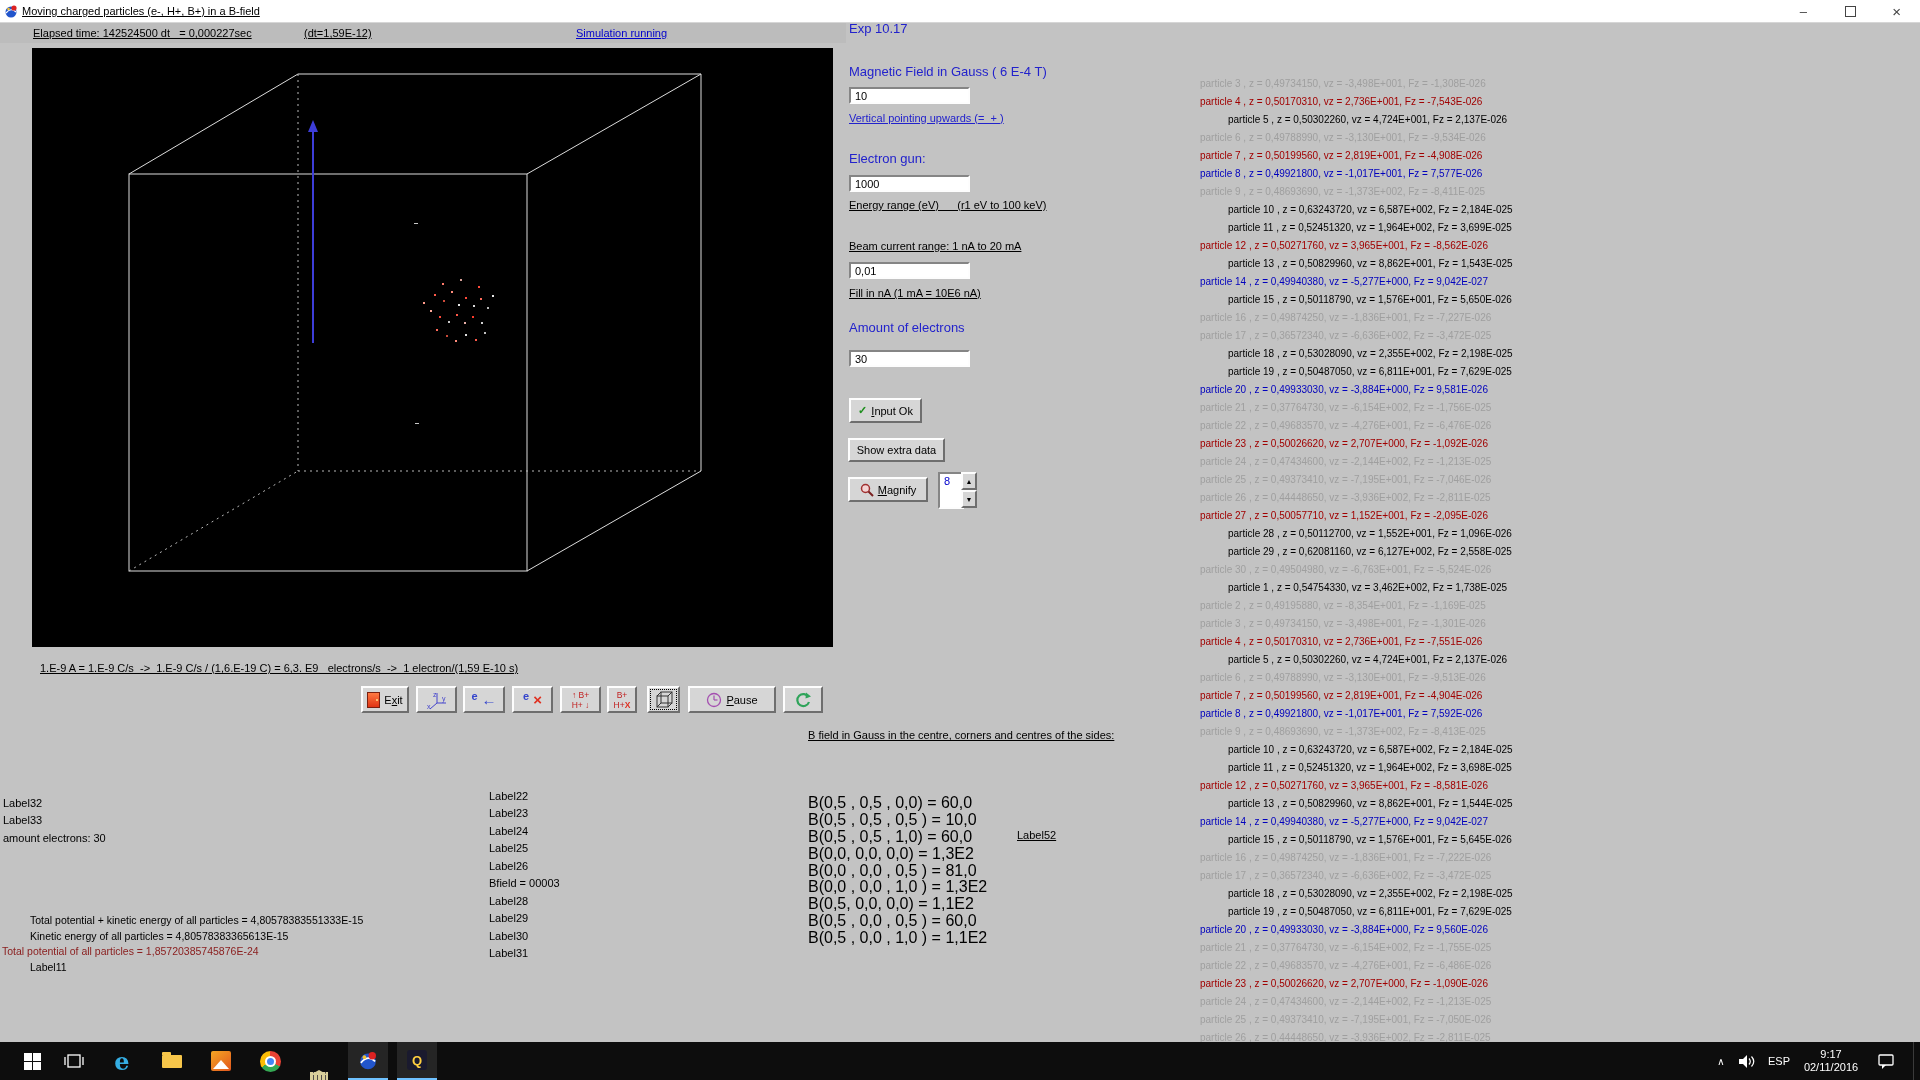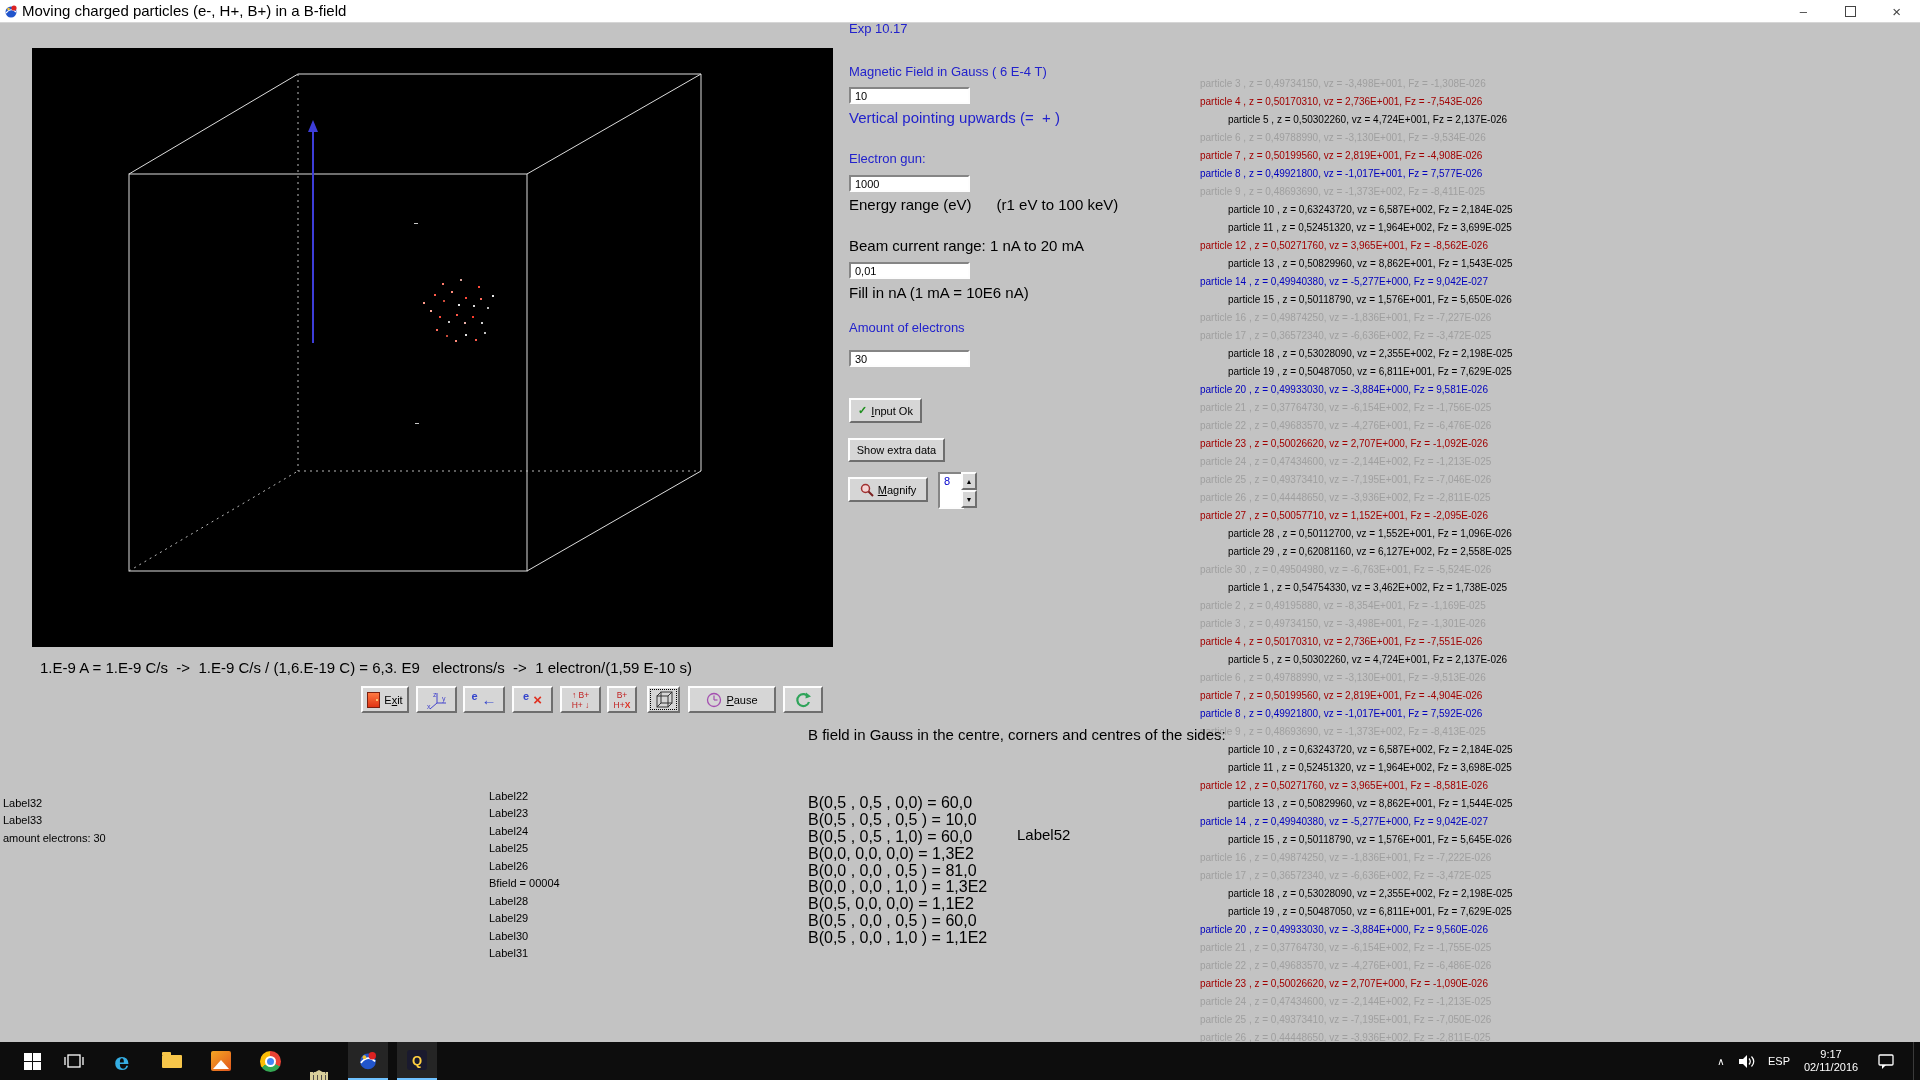--- a/index.html
+++ b/index.html
@@ -1,19 +1,19 @@
 <!DOCTYPE html>
 <html><head>
 <meta charset="utf-8">
 <style>
   html,body{margin:0;padding:0;background:#000;}
   #screen{position:relative;width:1920px;height:1080px;background:#c3c3c3;overflow:hidden;
           font-family:"Liberation Sans",sans-serif;color:#000;}
   .abs{position:absolute;}
-  .t11{font-size:15px;line-height:12px;white-space:pre;}
+  .t11{font-size:11px;line-height:12px;white-space:pre;text-decoration:underline;}
   .t13{font-size:13px;line-height:14px;white-space:pre;}
   .blue{color:#2222cc;}
   
   #titlebar{left:0;top:0;width:1920px;height:22px;background:#ffffff;border-bottom:1px solid #d6d6d6;}
   #winctrls{right:0;top:0;width:140px;height:22px;display:flex;}
   .wbtn{flex:1;display:flex;align-items:center;justify-content:center;color:#444;}
   
   #strip{left:0;top:23px;width:846px;height:20px;background:#bcbcbc;}
   
   #canvas3d{left:32px;top:48px;width:801px;height:599px;background:#000;}
@@ -70,20 +70,25 @@
       </div>
       <div class="wbtn">
         <span style="width:9px;height:9px;border:1px solid #444;display:block"></span>
       </div>
       <div class="wbtn">
         <span style="font-size:15px">×</span>
       </div>
     </div>
   </div>
 
+  <div class="abs" id="strip">
+    <div class="abs t11" style="left:33px;top:4px">Elapsed time: 142524500 dt   = 0,000227sec</div>
+    <div class="abs t11" style="left:304px;top:4px">(dt=1,59E-12)</div>
+    <div class="abs t11" style="left:576px;top:4px;color:#0000cc">Simulation running</div>
+  </div>
 
   <div class="abs" id="canvas3d">
     <svg width="801" height="599" viewBox="0 0 801 599">
 
       <g stroke="#dcdcdc" stroke-width="1" fill="none">
         <rect x="97" y="126" width="398" height="397"></rect>
         <line x1="266" y1="26" x2="669" y2="26"></line>
         <line x1="97" y1="126" x2="266" y2="26"></line>
         <line x1="495" y1="126" x2="669" y2="26"></line>
         <line x1="669" y1="26" x2="669" y2="423"></line>
@@ -301,28 +306,35 @@
       <path d="M 14.5 6 A 6 6 0 1 0 15 11" stroke="#2fa45a" stroke-width="2.2" fill="none"></path>
       <polygon points="12,1.5 17,5.5 11.5,7.5" fill="#2fa45a"></polygon>
     </svg>
   </div>
 
   <div class="abs bcol" style="left:3px;top:742px">
     
   <div>Label32</div><div>Label33</div><div>amount electrons: 30</div></div>
   <div class="abs bcol" style="left:489px;top:735px">
     
-  <div>Label22</div><div>Label23</div><div>Label24</div><div>Label25</div><div>Label26</div><div>Bfield = 00004</div><div>Label28</div><div>Label29</div><div>Label30</div><div>Label31</div></div>
+  <div>Label22</div><div>Label23</div><div>Label24</div><div>Label25</div><div>Label26</div><div>Bfield = 00003</div><div>Label28</div><div>Label29</div><div>Label30</div><div>Label31</div></div>
 
   <div class="abs t11" style="left:808px;top:729px">B field in Gauss in the centre, corners and centres of the sides:</div>
   <div class="abs" id="bfield-lines" style="left:808px;top:745px">
     
   <div>B(0,5 , 0,5 , 0,0) = 60,0</div><div>B(0,5 , 0,5 , 0,5 ) = 10,0</div><div>B(0,5 , 0,5 , 1,0) = 60,0</div><div>B(0,0, 0,0, 0,0) = 1,3E2</div><div>B(0,0 , 0,0 , 0,5 ) = 81,0</div><div>B(0,0 , 0,0 , 1,0 ) = 1,3E2</div><div>B(0,5, 0,0, 0,0) = 1,1E2</div><div>B(0,5 , 0,0 , 0,5 ) = 60,0</div><div>B(0,5 , 0,0 , 1,0 ) = 1,1E2</div></div>
   <div class="abs t11" style="left:1017px;top:829px">Label52</div>
 
+  <div class="abs" id="energy" style="left:2px;top:913px">
+
+  <div class="prow c-k">Total potential + kinetic energy of all particles = 4,80578383551333E-15</div>
+      <div class="prow c-k">Kinetic energy of all particles = 4,80578383365613E-15</div>
+      <div class="prow c-dr">Total potential of all particles = 1,85720385745876E-24</div>
+      <div class="prow c-k">Label11</div>
+    </div>
 
   <div class="abs" id="taskbar">
     <div class="tb-item" style="left:10px;width:44px">
       <svg width="17" height="17" viewBox="0 0 17 17">
         <rect x="0" y="0" width="8" height="8" fill="#fff"></rect>
           <rect x="9" y="0" width="8" height="8" fill="#fff"></rect>
         <rect x="0" y="9" width="8" height="8" fill="#fff"></rect>
           <rect x="9" y="9" width="8" height="8" fill="#fff"></rect>
       </svg>
     </div>

